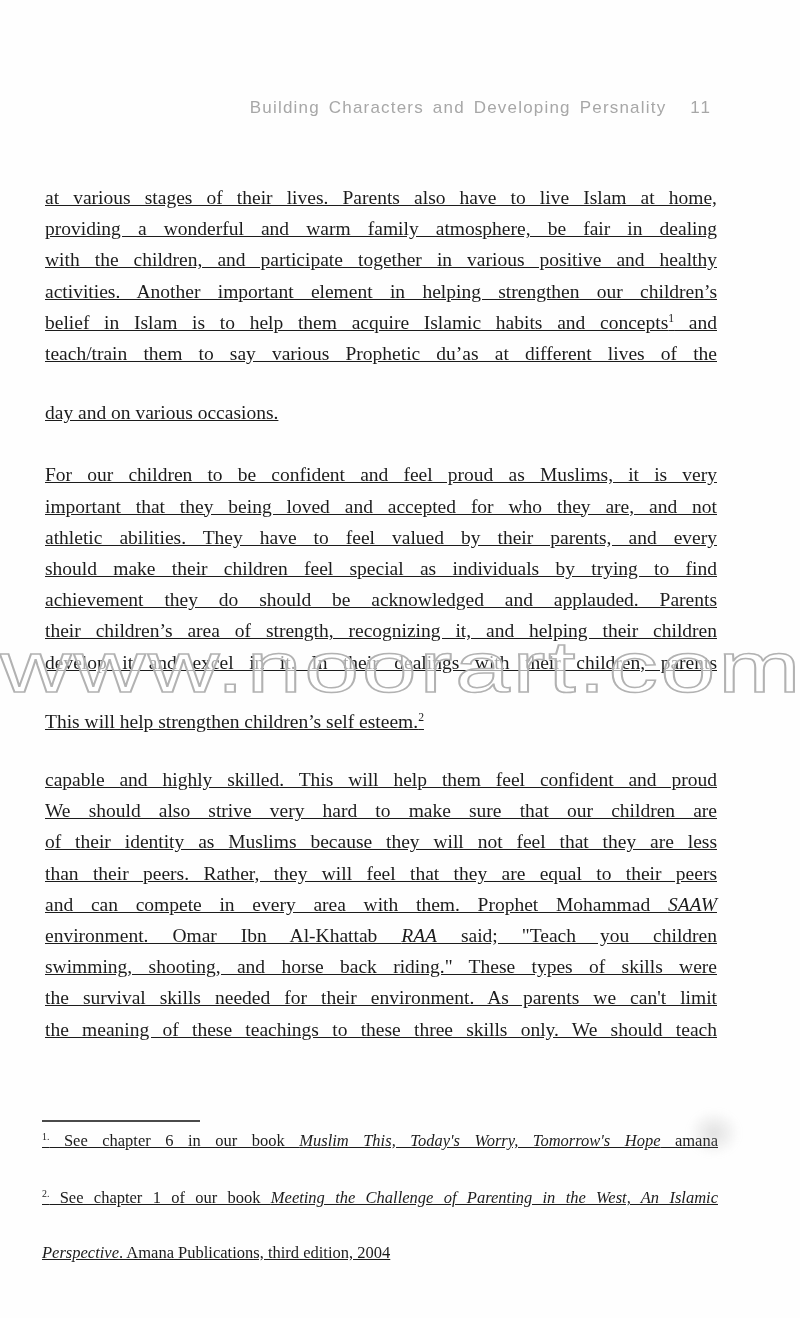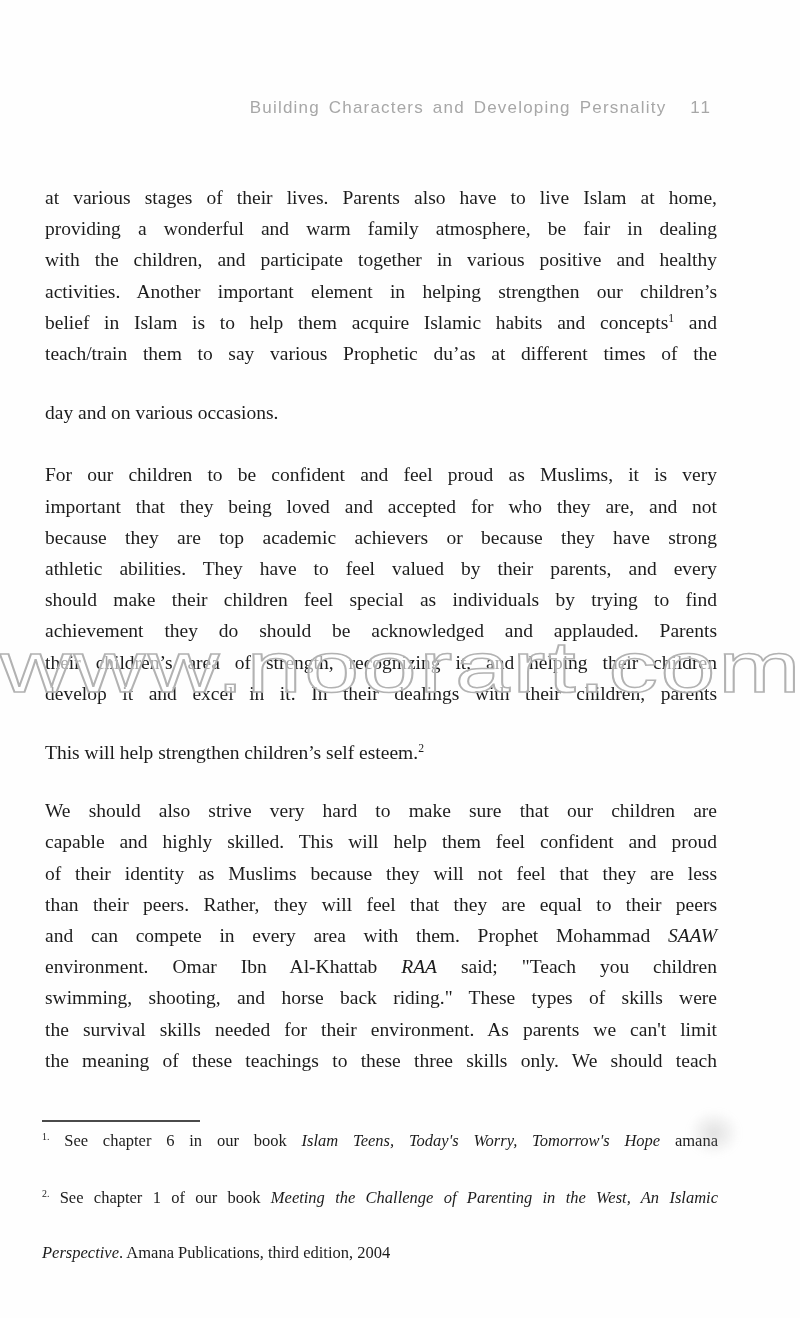--- a/index.html
+++ b/index.html
@@ -25,20 +25,21 @@
     position:absolute;left:45px;top:182px;width:672px;
     font-size:19.5px;line-height:31.2px;
   }
   .paragraph{margin:0 0 31px 0;}
   .paragraph:nth-child(2){margin-bottom:27px;}
   .paragraph:last-child{margin-bottom:0;}
   .line{
     text-align:justify;
     text-align-last:justify;
     white-space:normal;
+    text-decoration:underline;
   }
   .line.last{text-align-last:left;margin-top:28px;}
   .it{font-style:italic;}
   .sup{vertical-align:super;font-size:60%;line-height:0;}
   
   .watermark{
     position:absolute;left:0;top:631px;
     font-family:"Liberation Sans", sans-serif;
     font-size:72px;line-height:72px;font-weight:400;
     white-space:nowrap;
@@ -78,54 +79,53 @@
     <span class="pagenum">11</span>
   </div>
 
   <div class="body-text">
       <div class="paragraph">
         <div class="line"><span>at various stages of their lives. Parents also have to live Islam at home,</span></div>
         <div class="line"><span>providing a wonderful and warm family atmosphere, be fair in dealing</span></div>
         <div class="line"><span>with the children, and participate together in various positive and healthy</span></div>
         <div class="line"><span>activities. Another important element in helping strengthen our children’s</span></div>
         <div class="line"><span>belief in Islam is to help them acquire Islamic habits and concepts</span><span class="sup">1</span><span> and</span></div>
-        <div class="line"><span>teach/train them to say various Prophetic du’as at different times of the</span></div>
+        <div class="line"><span>teach/train them to say various Prophetic du’as at different lives of the</span></div>
         <div class="line last"><span>day and on various occasions.</span></div>
       </div>
       <div class="paragraph">
         <div class="line"><span>For our children to be confident and feel proud as Muslims, it is very</span></div>
         <div class="line"><span>important that they being loved and accepted for who they are, and not</span></div>
-        <div class="line"><span>because they are top academic achievers or because they have strong</span></div>
         <div class="line"><span>athletic abilities. They have to feel valued by their parents, and every</span></div>
         <div class="line"><span>should make their children feel special as individuals by trying to find</span></div>
         <div class="line"><span>achievement they do should be acknowledged and applauded. Parents</span></div>
         <div class="line"><span>their children’s area of strength, recognizing it, and helping their children</span></div>
         <div class="line"><span>develop it and excel in it. In their dealings with their children, parents</span></div>
         <div class="line last"><span>This will help strengthen children’s self esteem.</span><span class="sup">2</span></div>
       </div>
       <div class="paragraph">
+        <div class="line"><span>capable and highly skilled. This will help them feel confident and proud</span></div>
         <div class="line"><span>We should also strive very hard to make sure that our children are</span></div>
-        <div class="line"><span>capable and highly skilled. This will help them feel confident and proud</span></div>
         <div class="line"><span>of their identity as Muslims because they will not feel that they are less</span></div>
         <div class="line"><span>than their peers. Rather, they will feel that they are equal to their peers</span></div>
         <div class="line"><span>and can compete in every area with them. Prophet Mohammad </span><span class="it">SAAW</span></div>
         <div class="line"><span>environment. Omar Ibn Al-Khattab </span><span class="it">RAA</span><span> said; "Teach you children</span></div>
         <div class="line"><span>swimming, shooting, and horse back riding." These types of skills were</span></div>
         <div class="line"><span>the survival skills needed for their environment. As parents we can't limit</span></div>
         <div class="line"><span>the meaning of these teachings to these three skills only. We should teach</span></div>
       </div>
     </div>
 
   <div class="watermark">www.noorart.com</div>
 
   <div class="footnotes">
     <hr class="footnote-rule">
     <div>
         <div class="paragraph">
-          <div class="line"><span class="sup">1.</span><span> See chapter 6 in our book </span><span class="it">Islam Teens, Today's Worry, Tomorrow's Hope</span><span> amana</span></div>
+          <div class="line"><span class="sup">1.</span><span> See chapter 6 in our book </span><span class="it">Muslim This, Today's Worry, Tomorrow's Hope</span><span> amana</span></div>
         </div>
         <div class="paragraph">
           <div class="line"><span class="sup">2.</span><span> See chapter 1 of our book </span><span class="it">Meeting the Challenge of Parenting in the West, An Islamic</span></div>
           <div class="line last"><span class="it">Perspective</span><span>. Amana Publications, third edition, 2004</span></div>
         </div>
       </div>
   </div>
 
   <div class="smudge"></div>
 

